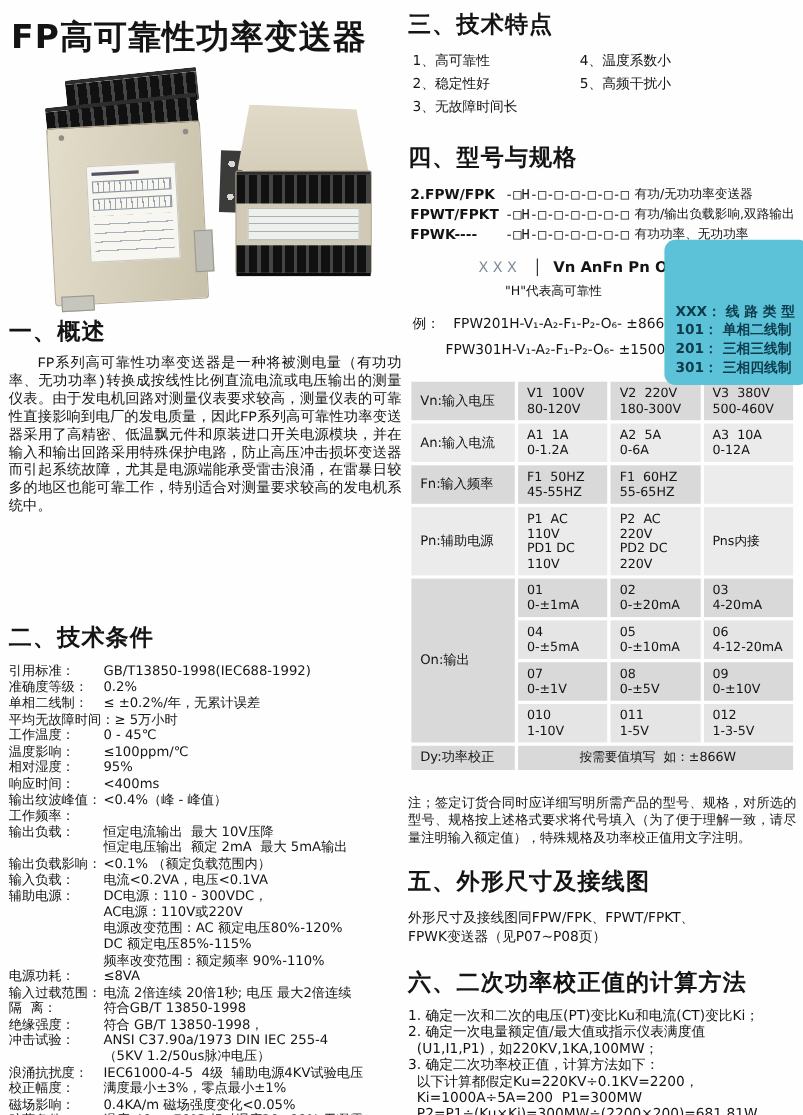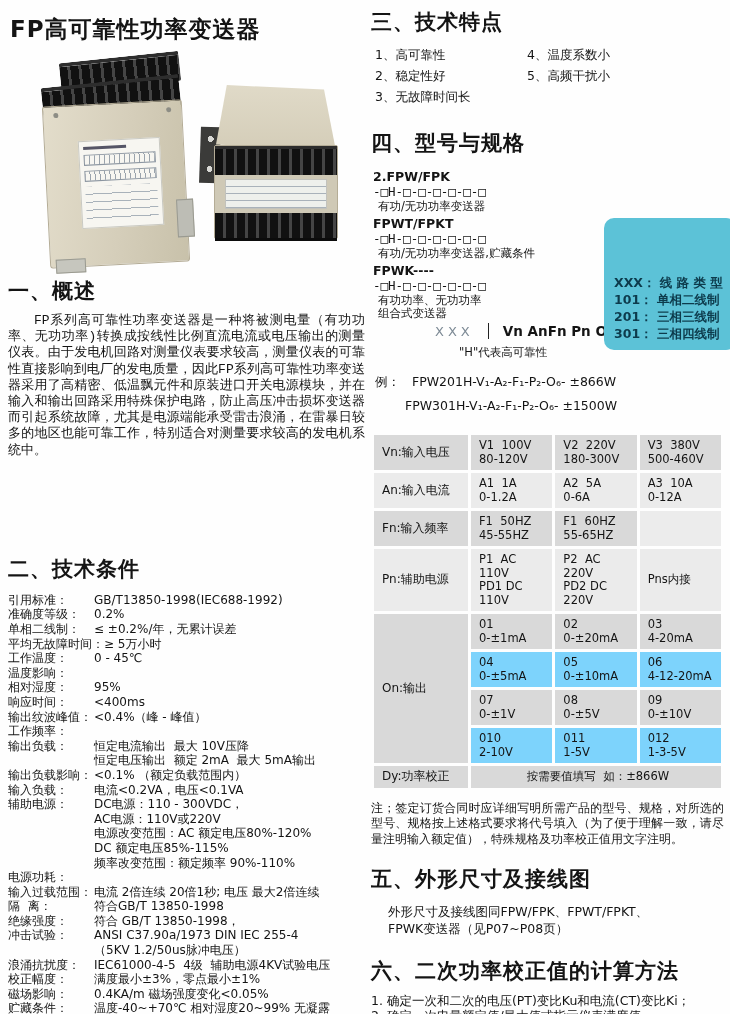--- a/index.html
+++ b/index.html
@@ -1,20 +1,20 @@
 <!DOCTYPE html>
 <html><head>
 <meta charset="utf-8">
 <style>
   html,body{margin:0;padding:0;background:#ffffff;}
   .page{position:relative;width:730px;height:1014px;background:#fefefe;overflow:hidden;
         font-family:"DejaVu Sans","Liberation Sans",sans-serif;color:#141414;}
   .col-left{position:absolute;left:8px;top:0;width:357px;}
   .col-right{position:absolute;left:371px;top:0;width:353px;}
-  h1.title{font-size:23px;font-weight:bold;margin:14px 0 6px 2px;letter-spacing:1px;}
+  h1.title{font-size:30px;font-weight:bold;margin:14px 0 6px 2px;letter-spacing:1px;}
   h2.sec{font-size:21px;font-weight:bold;margin:0;letter-spacing:1px;}
   
   .photos{position:relative;height:226px;margin-top:6px;}
   .teeth{background:repeating-linear-gradient(90deg,#111 0 8px,#454545 8px 11px);}
   .photoL{position:absolute;left:22px;top:0;width:168px;height:224px;}
   .pl-strip1{position:absolute;left:30px;top:6px;width:120px;height:26px;border-radius:2px;transform:rotate(-6deg);border-top:4px solid #2d2d2d;}
   .pl-strip2{position:absolute;left:12px;top:30px;width:138px;height:28px;border-radius:2px;transform:rotate(-6deg);border-top:4px solid #2d2d2d;}
   .pl-body{position:absolute;left:16px;top:52px;width:138px;height:160px;transform:rotate(-3deg);
            background:linear-gradient(100deg,#e3ddcb,#d5ceba 55%,#c8c1aa);border:1px solid #b4ac96;border-radius:3px;}
   .pl-screw{position:absolute;width:5px;height:5px;border-radius:50%;background:#8d8d85;}
@@ -42,46 +42,46 @@
   .cond-list{margin-top:10px;font-size:12px;line-height:14.6px;}
   .cond-row{display:flex;}
   .cond-label{min-width:86px;white-space:pre;}
   .cond-value{flex:1;white-space:pre-wrap;}
   
   .h2-s3{margin-top:8px !important;}
   .features{display:flex;margin:8px 0 0 4px;font-size:12.5px;line-height:21px;}
   .feat-col1{width:152px;}
   .h2-s4{margin-top:22px !important;}
   .models{margin:12px 0 0 2px;}
-  .model-row{display:flex;align-items:flex-start;margin-bottom:3px;flex-direction:column;}
+  .model-row{display:flex;align-items:flex-start;margin-bottom:3px;}
   .model-name{width:86px;font-size:12.5px;font-weight:bold;white-space:pre;flex:none;}
   .model-pattern{font-family:"DejaVu Sans Mono","Liberation Mono",monospace;font-size:12.5px;white-space:pre;flex:none;}
-  .model-desc{font-size:11.5px;line-height:13px;margin-left:5px;white-space:pre-line;padding-top:1px;}
+  .model-desc{font-size:11.5px;line-height:13px;margin-left:5px;white-space:pre-line;padding-top:1px;text-align:right;}
   .axis-row{margin:2px 0 0 64px;font-size:13px;}
   .axis-xxx{color:#7e8b96;letter-spacing:4px;}
   .axis-labels{margin-left:10px;border-left:1.5px solid #222;padding-left:14px;font-weight:bold;font-size:13.5px;}
   .h-note{margin:6px 0 0 88px;font-size:11.5px;}
   .examples{margin:10px 0 0 4px;font-size:12.5px;line-height:24px;}
   .ex-label{margin-right:8px;}
   .ex2{margin-left:30px;}
   .line-type-box{position:absolute;left:233px;top:218px;width:122px;background:#5cc2d7;border-radius:10px;
                  padding:7px 0 7px 10px;color:#0d3b4c;font-size:12.5px;font-weight:bold;line-height:16.8px;white-space:pre;}
   
   table.spec{border-collapse:separate;border-spacing:3px;width:100%;margin-top:14px;table-layout:fixed;}
   table.spec td{font-size:11.5px;line-height:13.5px;padding:4px 4px 4px 8px;vertical-align:middle;white-space:pre-wrap;word-wrap:break-word;}
   table.spec td.lab{width:82px;font-size:12px;}
   .tmain tr:nth-of-type(odd) td{background:#d9d9d9;}
   .tmain tr:nth-of-type(even) td{background:#ebebeb;}
   .tmain tr:nth-of-type(3) td:nth-child(4){background:#ececec;}
   tr.dark td{background:#d9d9d9;}
-  tr.light td{background:#7dd3fc;}
+  tr.light td{background:#e5e5e5;}
   td.dy-val{text-align:center;font-size:12px;}
-  .spec-note{margin-top:10px;font-size:12px;line-height:15.5px;text-align:justify;}
+  .spec-note{margin-top:20px;font-size:12px;line-height:15.5px;text-align:justify;}
   .h2-s5{margin-top:18px !important;}
-  .s5-body{margin-top:10px;font-size:12.5px;line-height:17px;white-space:pre-line;margin-left:17px;}
+  .s5-body{margin-top:10px;font-size:12.5px;line-height:17px;white-space:pre-line;}
   .h2-s6{margin-top:20px !important;}
   .s6-body{margin-top:9px;font-size:12.5px;line-height:14.9px;white-space:pre-wrap;}
 </style>
 </head>
 <body>
 
 <div class="page">
 
   <div class="col-left">
     <h1 class="title">FP高可靠性功率变送器</h1>
@@ -140,20 +140,21 @@
           <span class="cond-value">≥ 5万小时</span>
         </div>
 
         <div class="cond-row">
           <span class="cond-label">工作温度：</span>
           <span class="cond-value">0 - 45℃</span>
         </div>
 
         <div class="cond-row">
           <span class="cond-label">温度影响：</span>
+          <span class="cond-value">≤100ppm/℃</span>
         </div>
 
         <div class="cond-row">
           <span class="cond-label">相对湿度：</span>
           <span class="cond-value">95%</span>
         </div>
 
         <div class="cond-row">
           <span class="cond-label">响应时间：</span>
           <span class="cond-value">&lt;400ms</span>
@@ -188,20 +189,21 @@
           <span class="cond-label">辅助电源：</span>
           <span class="cond-value">DC电源：110 - 300VDC，
 AC电源：110V或220V
 电源改变范围：AC 额定电压80%-120%
 DC 额定电压85%-115%
 频率改变范围：额定频率 90%-110%</span>
         </div>
 
         <div class="cond-row">
           <span class="cond-label">电源功耗：</span>
+          <span class="cond-value">≤8VA</span>
         </div>
 
         <div class="cond-row">
           <span class="cond-label">输入过载范围：</span>
           <span class="cond-value">电流 2倍连续 20倍1秒; 电压 最大2倍连续</span>
         </div>
 
         <div class="cond-row">
           <span class="cond-label">隔  离：</span>
           <span class="cond-value">符合GB/T 13850-1998</span>
@@ -261,21 +263,21 @@
 
         <div class="model-row">
           <span class="model-name">2.FPW/FPK</span>
           <span class="model-pattern">-□H-□-□-□-□-□-□</span>
           <span class="model-desc">有功/无功功率变送器</span>
         </div>
 
         <div class="model-row">
           <span class="model-name">FPWT/FPKT</span>
           <span class="model-pattern">-□H-□-□-□-□-□-□</span>
-          <span class="model-desc">有功/无功功率变送器,贮藏条件</span>
+          <span class="model-desc">有功/输出负载影响,双路输出</span>
         </div>
 
         <div class="model-row">
           <span class="model-name">FPWK----</span>
           <span class="model-pattern">-□H-□-□-□-□-□-□</span>
           <span class="model-desc">有功功率、无功功率
 组合式变送器</span>
         </div>
       </div>
     <div class="axis-row">
@@ -340,21 +342,21 @@
           <td><div>04</div><div>0-±5mA</div></td>
           <td><div>05</div><div>0-±10mA</div></td>
           <td><div>06</div><div>4-12-20mA</div></td>
         </tr>
         <tr class="dark">
           <td><div>07</div><div>0-±1V</div></td>
           <td><div>08</div><div>0-±5V</div></td>
           <td><div>09</div><div>0-±10V</div></td>
         </tr>
         <tr class="light">
-          <td><div>010</div><div>2-10V</div></td>
+          <td><div>010</div><div>1-10V</div></td>
           <td><div>011</div><div>1-5V</div></td>
           <td><div>012</div><div>1-3-5V</div></td>
         </tr>
         <tr class="dark">
           <td class="lab">Dy:功率校正</td>
           <td class="dy-val" colspan="3">按需要值填写  如：±866W</td>
         </tr>
       </tbody>
     </table>
 

